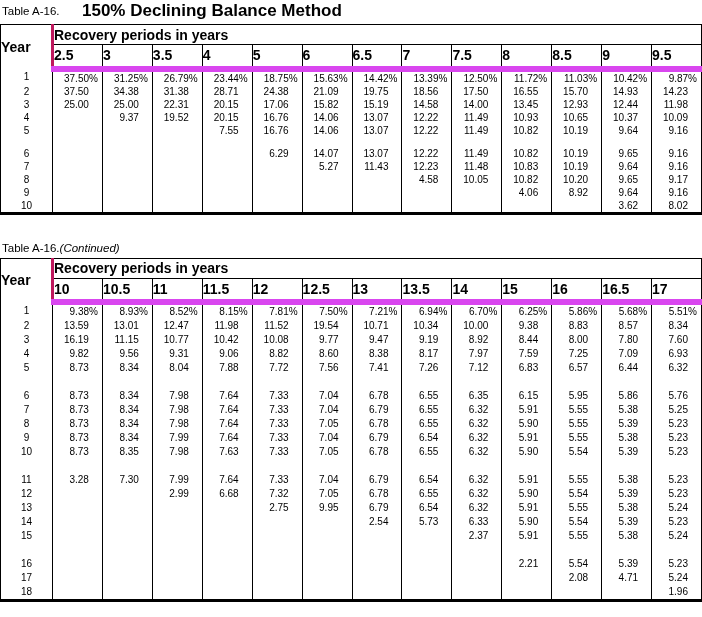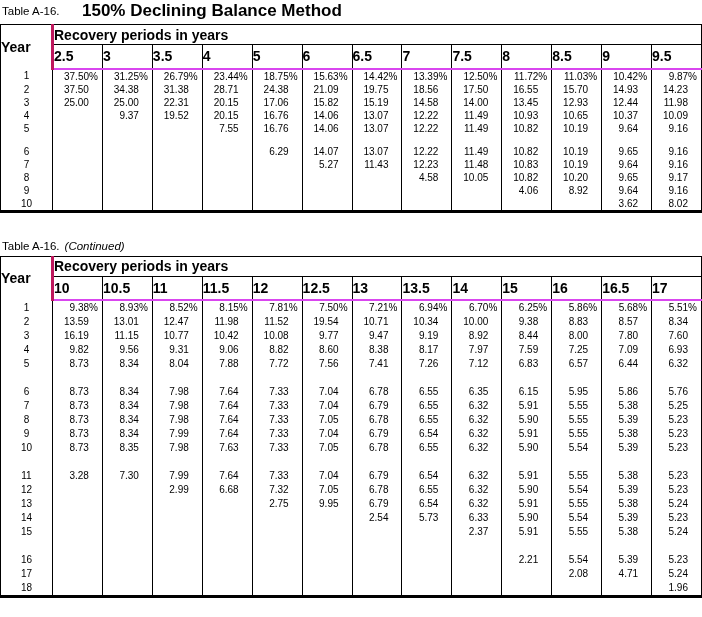--- a/index.html
+++ b/index.html
@@ -12,36 +12,36 @@
     overflow: hidden;
   }
   .page { width: 702px; height: 578px; padding-top: 4px; }
 
   
   .title-block { display: flex; margin: 0 0 7px 2px; }
   .title-label { width: 80px; font-size: 11.5px; flex: 0 0 80px; padding-top: 1px; }
   .title-lines { font-weight: bold; font-size: 17px; line-height: 13px; }
 
   .continued { margin: 27px 0 4px 2px; font-size: 11.5px; }
-  .continued .ital { font-style: italic; margin-left: 5px; }
+  .continued .ital { font-style: italic; }
 
   
   table.grid {
     border-collapse: collapse;
     table-layout: fixed;
     width: 702px;
     border: 1px solid #000;
     border-bottom: 3px solid #000;
   }
   table.grid th, table.grid td { padding: 0; }
 
   thead th { font-weight: bold; font-size: 14px; text-align: left; }
   th.year-head  { width: 52px; border-right: 3px solid #be185d; }
   th.span-head  { border-bottom: 1px solid #000; height: 20px; }
-  th.col-head   { border-bottom: 2px solid #d946ef; border-right: 1px solid #000; height: 24px; }
+  th.col-head   { border-bottom: 6px solid #d946ef; border-right: 1px solid #000; height: 24px; }
 
   tbody td { border-right: 1px solid #000; font-size: 10px; height: 13px; line-height: 13px; white-space: nowrap; }
   table.t2 tbody td { height: 14px; line-height: 14px; }
   tbody td.y { text-align: center; }
   tbody td.v { text-align: right; padding-right: 13px; }
   tbody td.v.pct { padding-right: 4px; }
   tr.spacer td { height: 10px; }
 </style>
 </head>
 <body>

